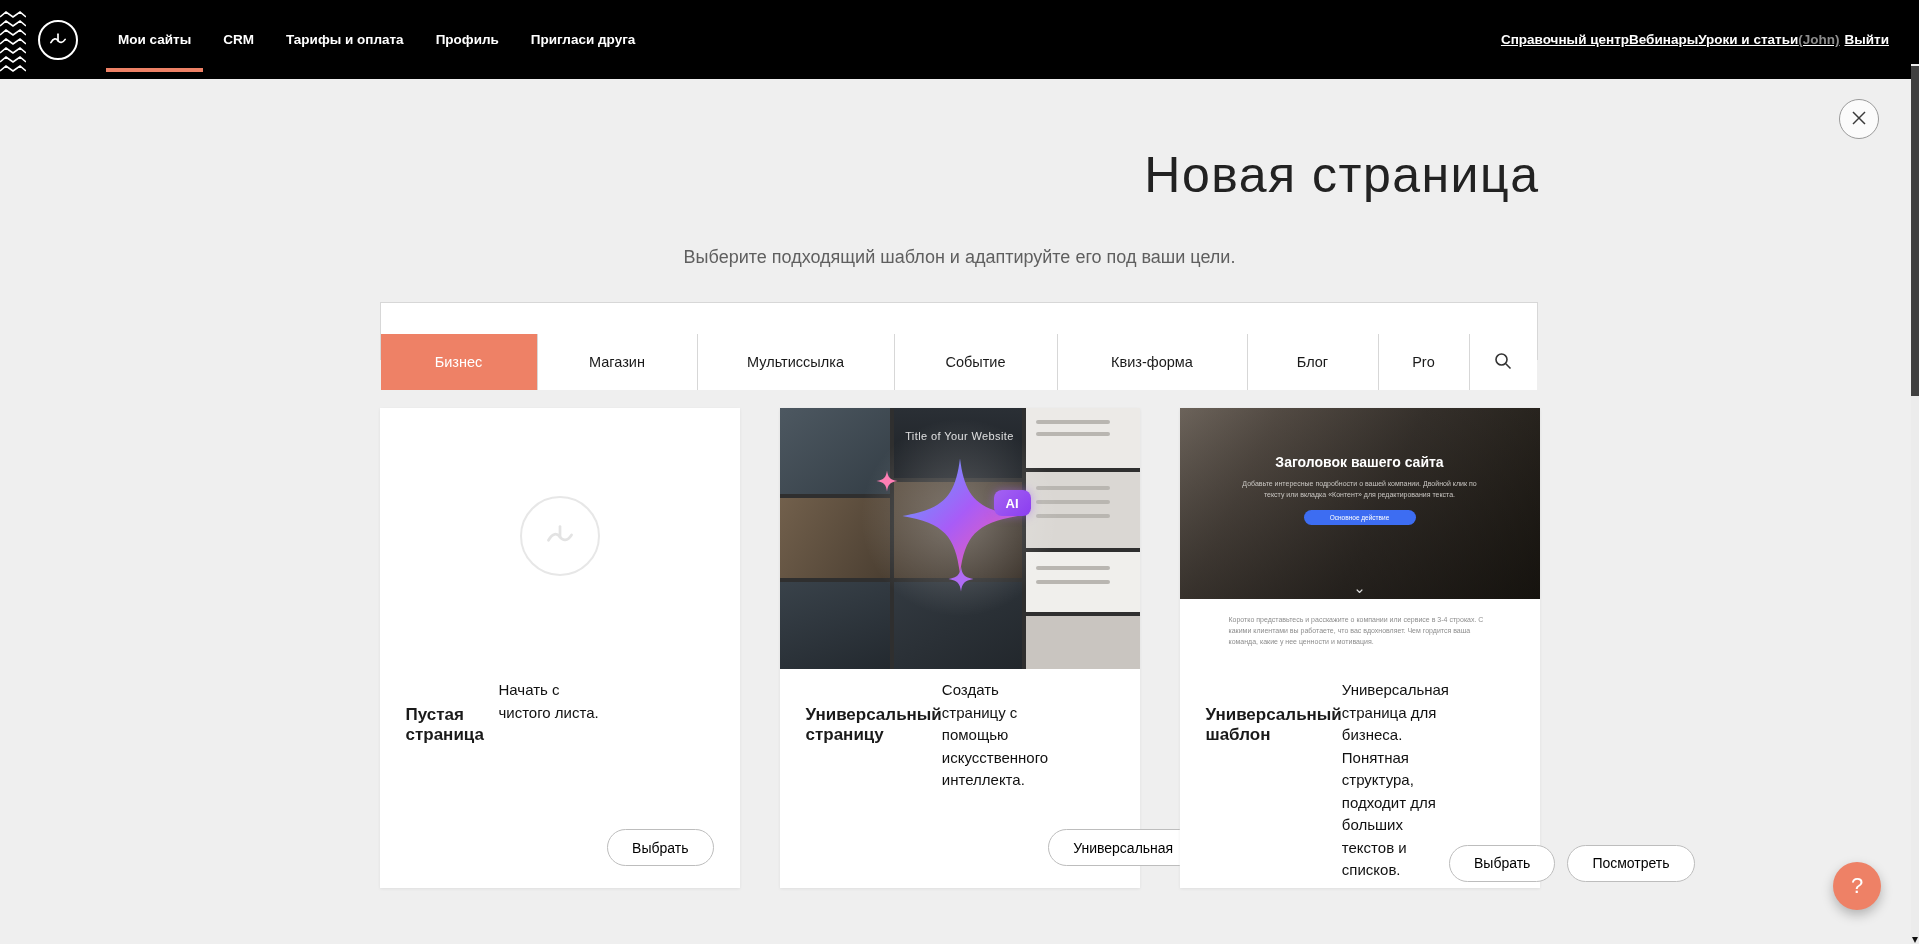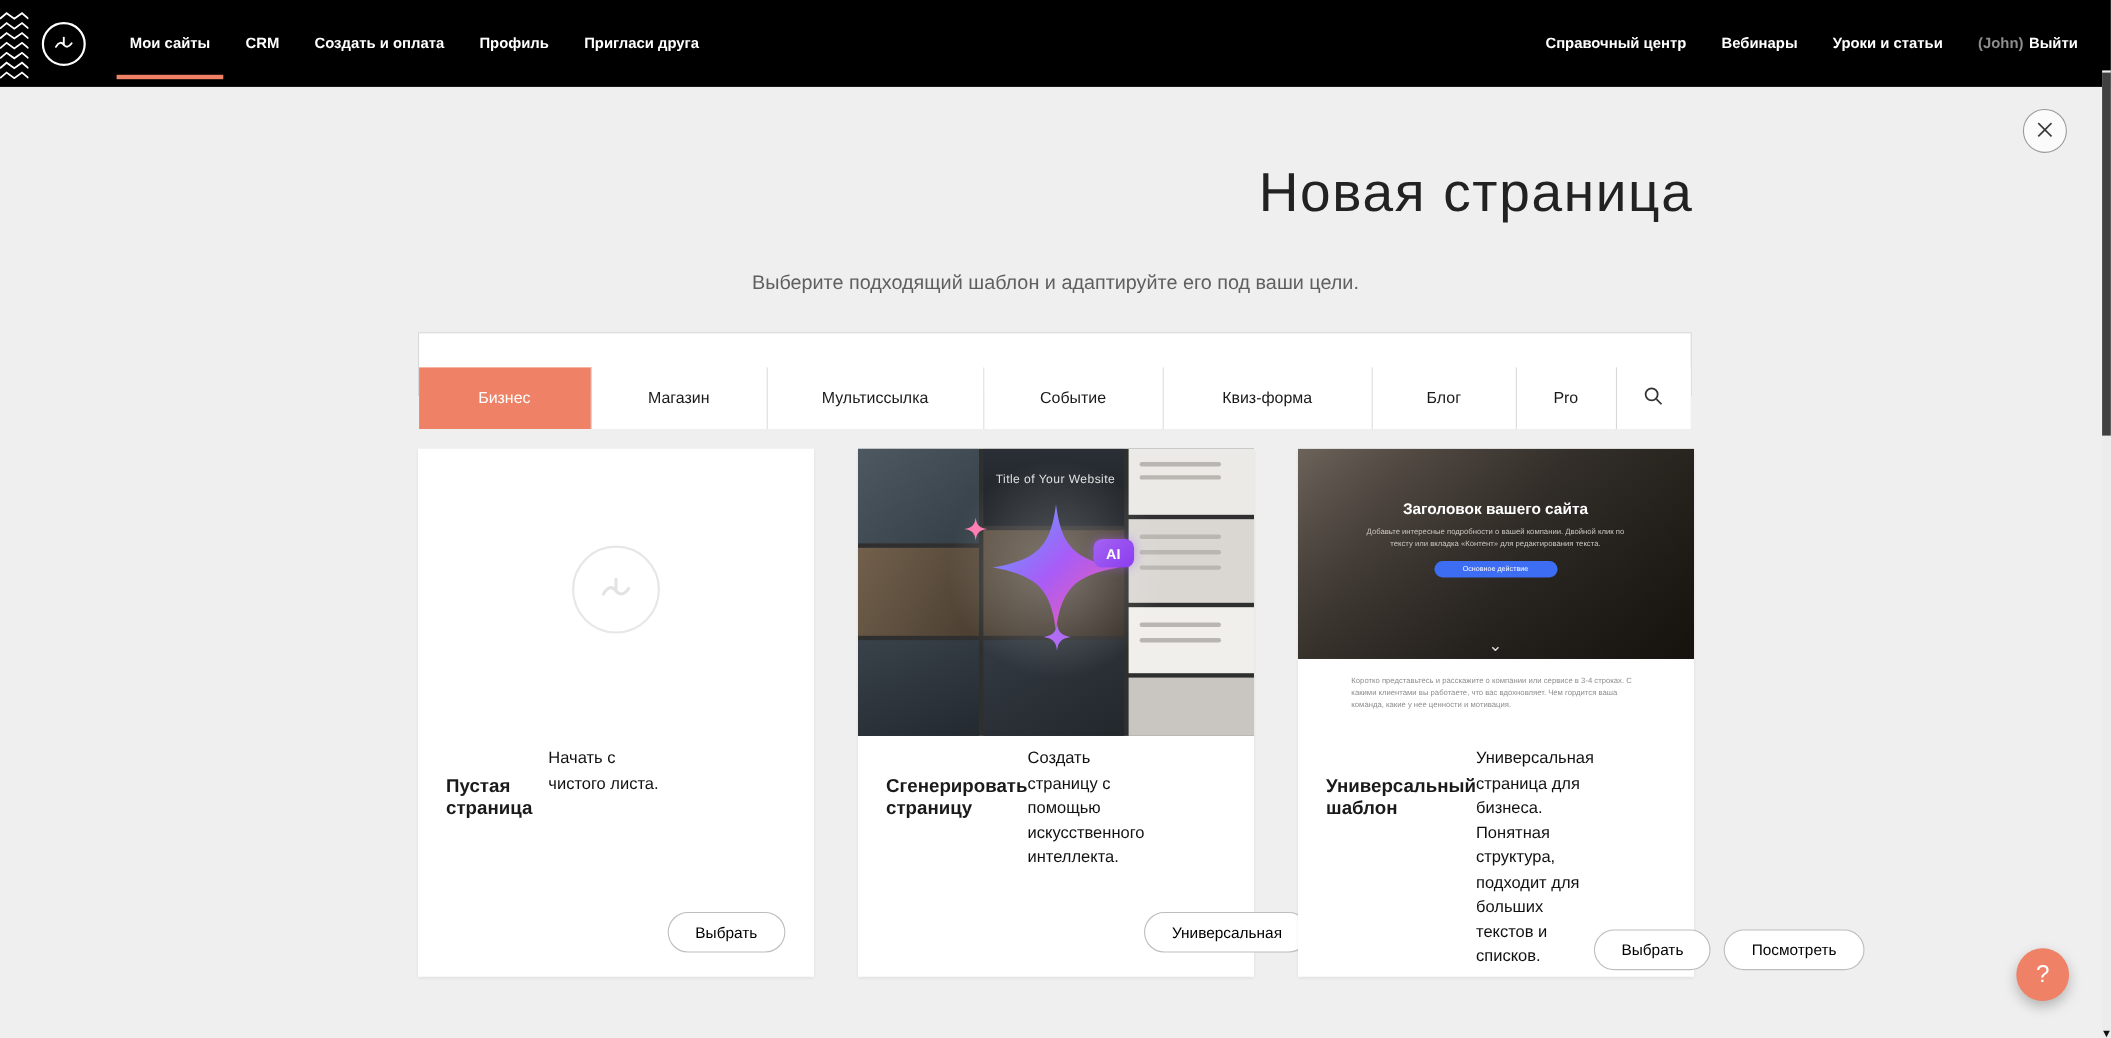--- a/index.html
+++ b/index.html
@@ -24,21 +24,21 @@
   .nav-left { display:flex; margin-left:24px; height:64px; }
   .nav-item {
     display:flex; align-items:center; padding:0 16px; height:64px;
     font-size:13.5px; font-weight:bold; color:#fff; text-decoration:none;
     position:relative; cursor:pointer; white-space:nowrap;
   }
   .nav-item.active::after {
     content:""; position:absolute; left:4px; right:4px; bottom:0; height:4px;
     background:var(--accent);
   }
-  .nav-right { margin-left:auto; display:flex; gap:32px; align-items:flex-start; }
+  .nav-right { margin-left:auto; display:flex; align-items:flex-start;text-decoration:underline; }
   .nav-right .nav-item { padding:0; }
   .muted { color:#8d8d8d; margin-right:5px; font-weight:bold; }
   :root { --accent:#ee8166; }
 
   
   .main { width:1160px; margin:0 auto; position:relative; }
   .page-title {
     margin-top:66px; text-align:right; font-size:50px; line-height:60px;
     font-weight:300; letter-spacing:1.5px; color:#222;
   }
@@ -189,21 +189,21 @@
   </div>
   <div class="logo">
     <svg width="26" height="26" viewBox="0 0 40 40" fill="none" stroke="#fff" stroke-width="2.6" stroke-linecap="round">
       <path d="M9 24 C 13 17, 17 17, 20 21 C 23 25, 27 25, 31 19"></path>
       <path d="M20 21 L 20 11"></path>
     </svg>
   </div>
   <nav class="nav-left">
     <a class="nav-item active">Мои сайты</a>
     <a class="nav-item">CRM</a>
-    <a class="nav-item">Создать и оплата</a>
+    <a class="nav-item">Тарифы и оплата</a>
     <a class="nav-item">Профиль</a>
     <a class="nav-item">Пригласи друга</a>
   </nav>
   <nav class="nav-right">
     <a class="nav-item">Справочный центр</a>
     <a class="nav-item">Вебинары</a>
     <a class="nav-item">Уроки и статьи</a>
     <a class="nav-item">
       <span class="muted">(John)</span>
       <span>Выйти</span>
@@ -299,21 +299,21 @@
         </svg>
         <svg class="small-star-1" width="22" height="22" viewBox="0 0 100 100">
           <path d="M50 2 C 54 33, 63 44, 98 50 C 63 56, 54 67, 50 98 C 46 67, 37 56, 2 50 C 37 44, 46 33, 50 2 Z" fill="#ff7fb5"></path>
         </svg>
         <svg class="small-star-2" width="26" height="26" viewBox="0 0 100 100">
           <path d="M50 2 C 54 33, 63 44, 98 50 C 63 56, 54 67, 50 98 C 46 67, 37 56, 2 50 C 37 44, 46 33, 50 2 Z" fill="#b06cf5"></path>
         </svg>
         <div class="ai-badge">AI</div>
       </div>
       <div class="card-body">
-        <h3 class="card-title">Сгенерировать страницу</h3>
+        <h3 class="card-title">Универсальный страницу</h3>
         <p class="card-desc">Создать страницу с помощью искусственного интеллекта.</p>
         <div class="card-btns">
           <button class="pill-btn">Универсальная</button>
         </div>
       </div>
     </article>
 
     <article class="card">
       <div class="preview">
         <div class="uni-hero">

